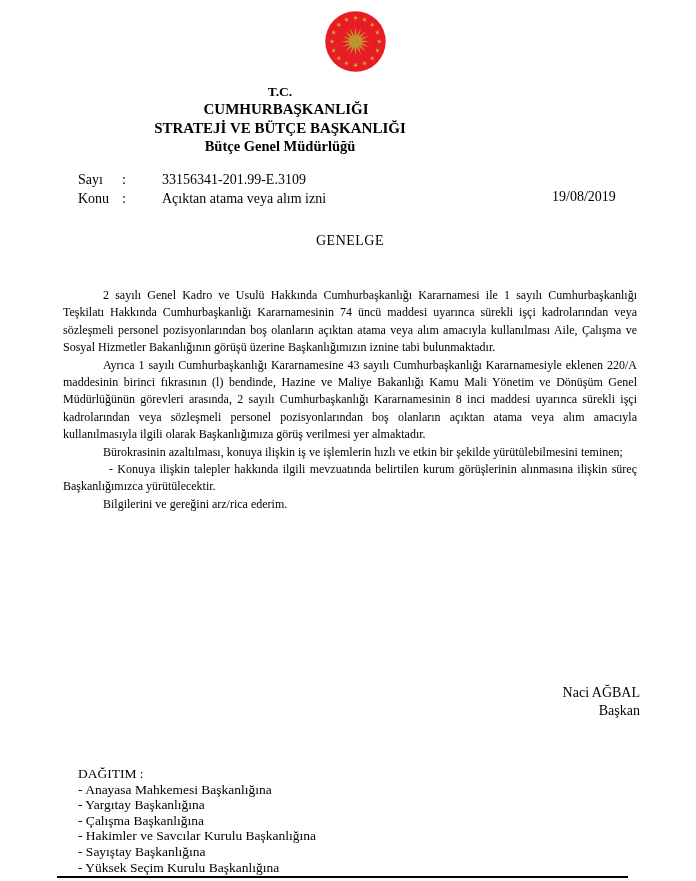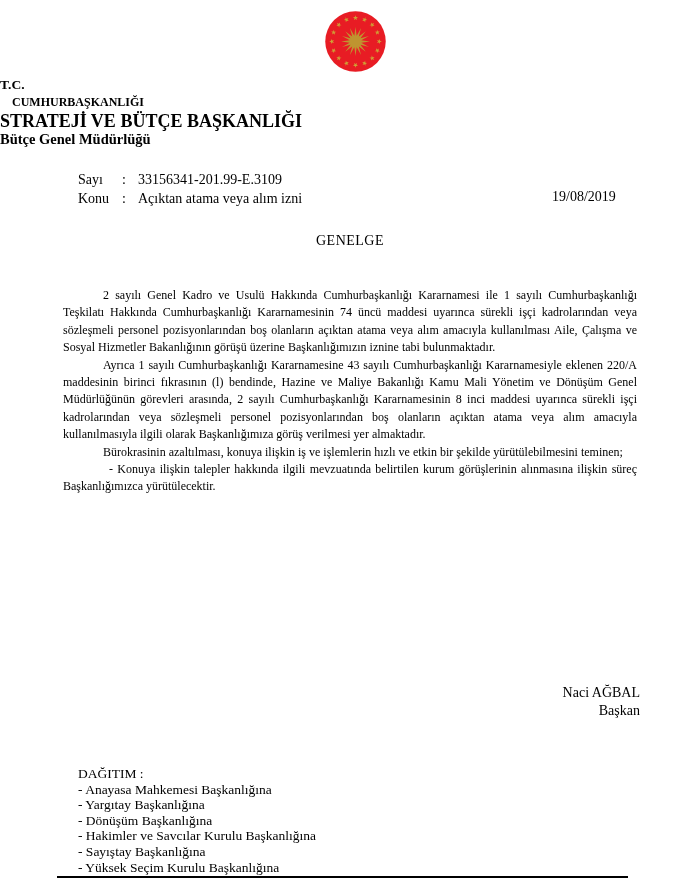--- a/index.html
+++ b/index.html
@@ -7,31 +7,31 @@
     position:relative;
     width:696px;height:881px;
     background:#ffffff;
     font-family:"Liberation Serif","DejaVu Serif",serif;
     color:#000;
     overflow:hidden;
   }
   
   .seal{position:absolute;left:324px;top:10px;width:63px;height:63px;}
   
-  .letterhead{position:absolute;left:0;top:76px;width:560px;font-weight:bold;}
+  .letterhead{position:absolute;left:0;top:83px;width:560px;text-align:center;font-weight:bold;}
   .lh1{font-size:13.5px;line-height:17px;}
-  .lh2{font-size:12px;line-height:18.5px;padding-left:12px;}
-  .lh3{font-size:18px;line-height:18.5px;}
+  .lh2{font-size:15px;line-height:18.5px;padding-left:12px;}
+  .lh3{font-size:15px;line-height:18.5px;}
   .lh4{font-size:14.5px;line-height:19px;}
   
   .meta{position:absolute;left:78px;top:171px;font-size:14px;line-height:18.5px;}
   .meta-row{white-space:nowrap;}
   .meta-label{display:inline-block;width:44px;}
   .meta-colon{display:inline-block;width:16px;text-align:left;}
-  .meta-value{display:inline-block;}
+  .meta-value{display:inline-block;margin-left:24px;}
   .doc-date{position:absolute;top:189px;left:552px;font-size:14px;}
   
   .doc-title{position:absolute;left:63px;top:233px;width:574px;text-align:center;font-size:14px;letter-spacing:.5px;}
   
   .body{position:absolute;left:63px;top:287px;width:574px;font-size:12px;line-height:17.4px;text-align:justify;}
   .body p{margin:0;text-indent:40px;}
   .body p.bullet{text-indent:46px;}
   
   .signature{position:absolute;left:420px;top:684px;width:220px;text-align:right;font-size:14px;line-height:18px;}
   
@@ -96,32 +96,33 @@
 
   <div class="doc-date">19/08/2019</div>
 
   <div class="doc-title">GENELGE</div>
 
   <div class="body">
     <p>2 sayılı  Genel Kadro ve Usulü Hakkında Cumhurbaşkanlığı  Kararnamesi ile 1 sayılı Cumhurbaşkanlığı Teşkilatı Hakkında Cumhurbaşkanlığı Kararnamesinin 74 üncü maddesi uyarınca sürekli işçi kadrolarından veya sözleşmeli personel pozisyonlarından boş olanların açıktan atama veya alım amacıyla kullanılması Aile, Çalışma ve Sosyal Hizmetler Bakanlığının görüşü üzerine Başkanlığımızın iznine tabi bulunmaktadır.</p>
     <p>Ayrıca 1 sayılı Cumhurbaşkanlığı Kararnamesine 43 sayılı Cumhurbaşkanlığı Kararnamesiyle eklenen 220/A maddesinin birinci fıkrasının (l) bendinde, Hazine ve Maliye Bakanlığı Kamu Mali Yönetim ve Dönüşüm Genel Müdürlüğünün görevleri arasında,  2 sayılı Cumhurbaşkanlığı Kararnamesinin 8 inci maddesi uyarınca sürekli işçi kadrolarından veya sözleşmeli personel pozisyonlarından boş olanların açıktan atama veya alım amacıyla kullanılmasıyla ilgili olarak Başkanlığımıza görüş verilmesi yer almaktadır.</p>
     <p>Bürokrasinin azaltılması, konuya ilişkin iş ve işlemlerin hızlı ve etkin bir şekilde yürütülebilmesini teminen;</p>
     <p class="bullet">- Konuya ilişkin talepler hakkında ilgili mevzuatında belirtilen kurum görüşlerinin alınmasına ilişkin süreç Başkanlığımızca yürütülecektir.</p>
+    <p>Bilgilerini ve gereğini arz/rica ederim.</p>
   </div>
 
   <div class="signature">
     <div>Naci AĞBAL</div>
     <div>Başkan</div>
   </div>
 
   <div class="distribution">
     <div class="dist-label">DAĞITIM :</div>
     <div class="dist-item">- Anayasa Mahkemesi Başkanlığına</div>
     <div class="dist-item">- Yargıtay Başkanlığına</div>
-    <div class="dist-item">- Dönüşüm Başkanlığına</div>
+    <div class="dist-item">- Çalışma Başkanlığına</div>
     <div class="dist-item">- Hakimler ve Savcılar Kurulu Başkanlığına</div>
     <div class="dist-item">- Sayıştay Başkanlığına</div>
     <div class="dist-item">- Yüksek Seçim Kurulu Başkanlığına</div>
   </div>
 
   <div class="bottom-rule"></div>
 
 </div>
 
 </body></html>

